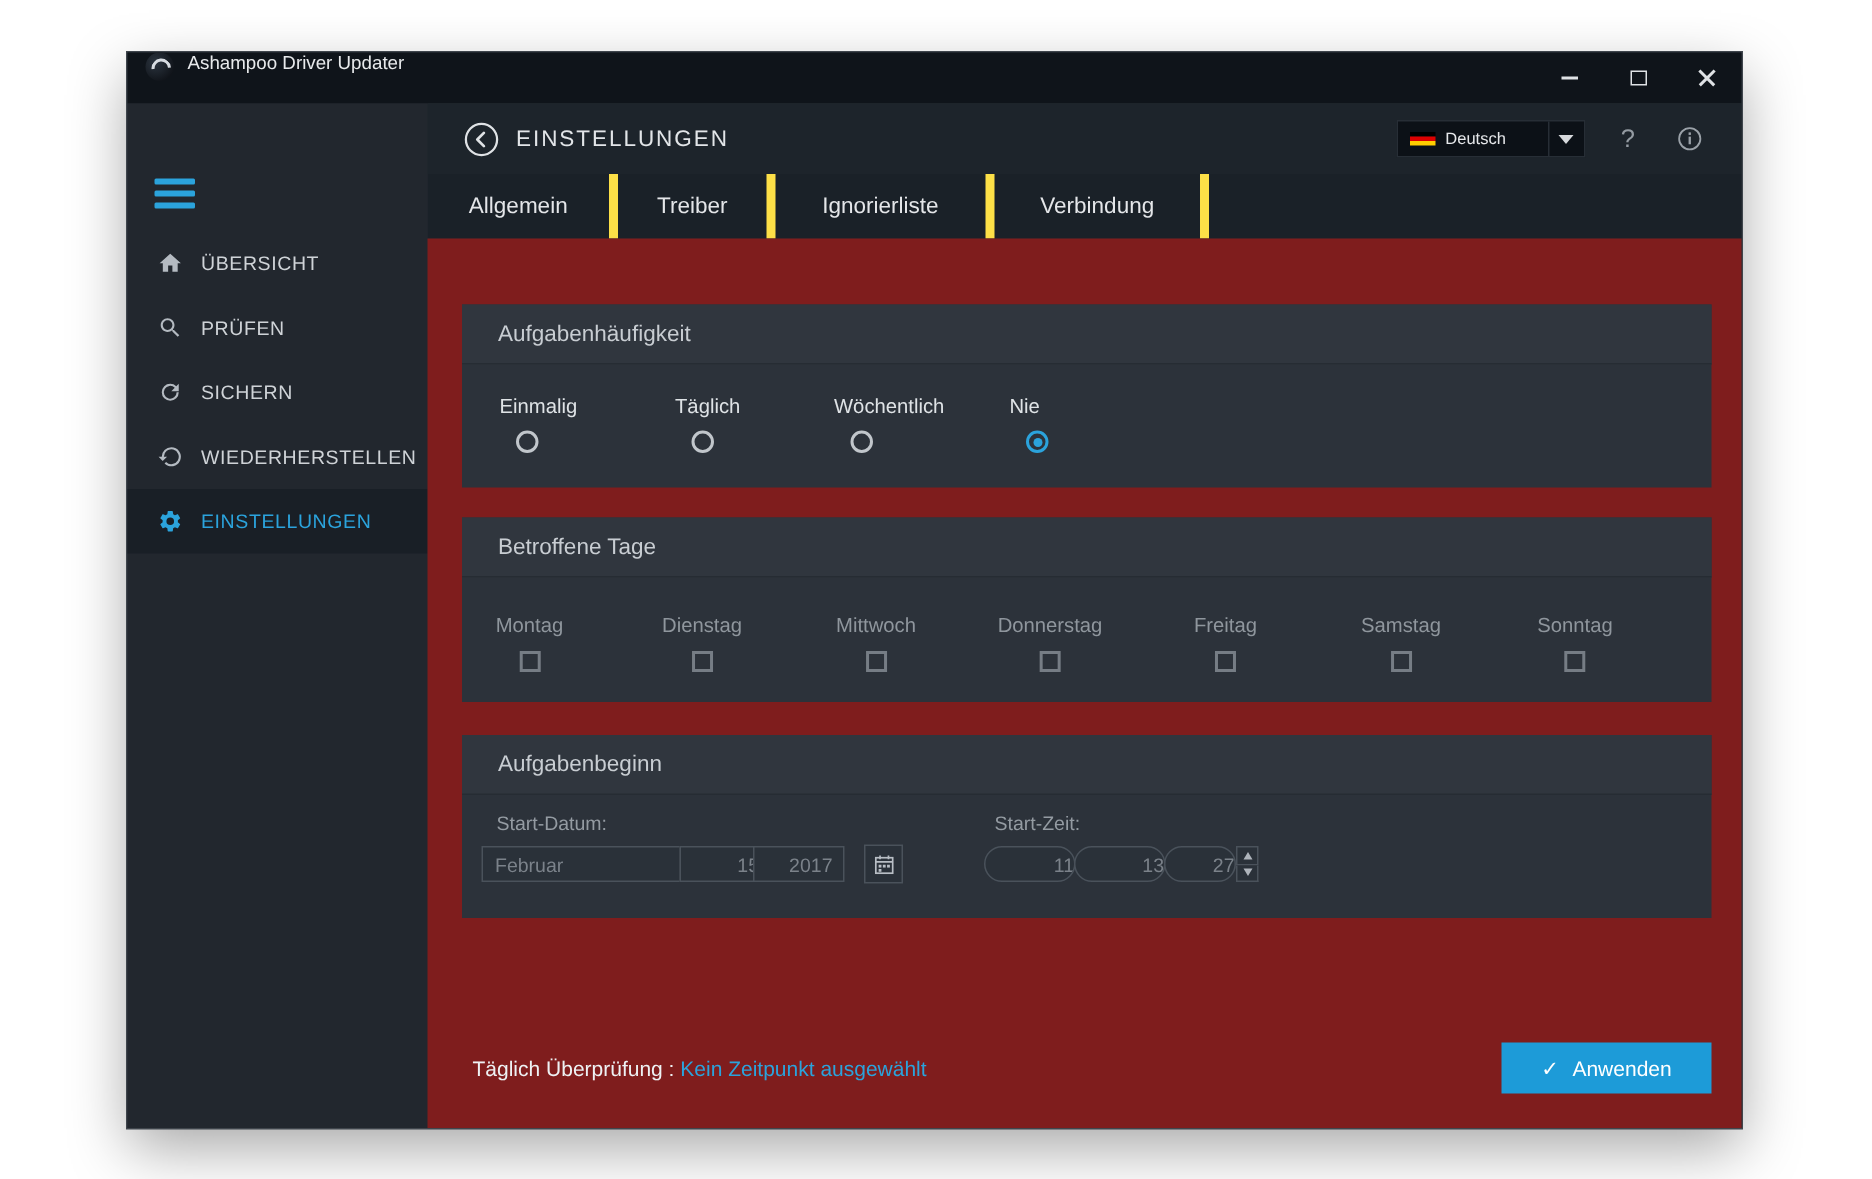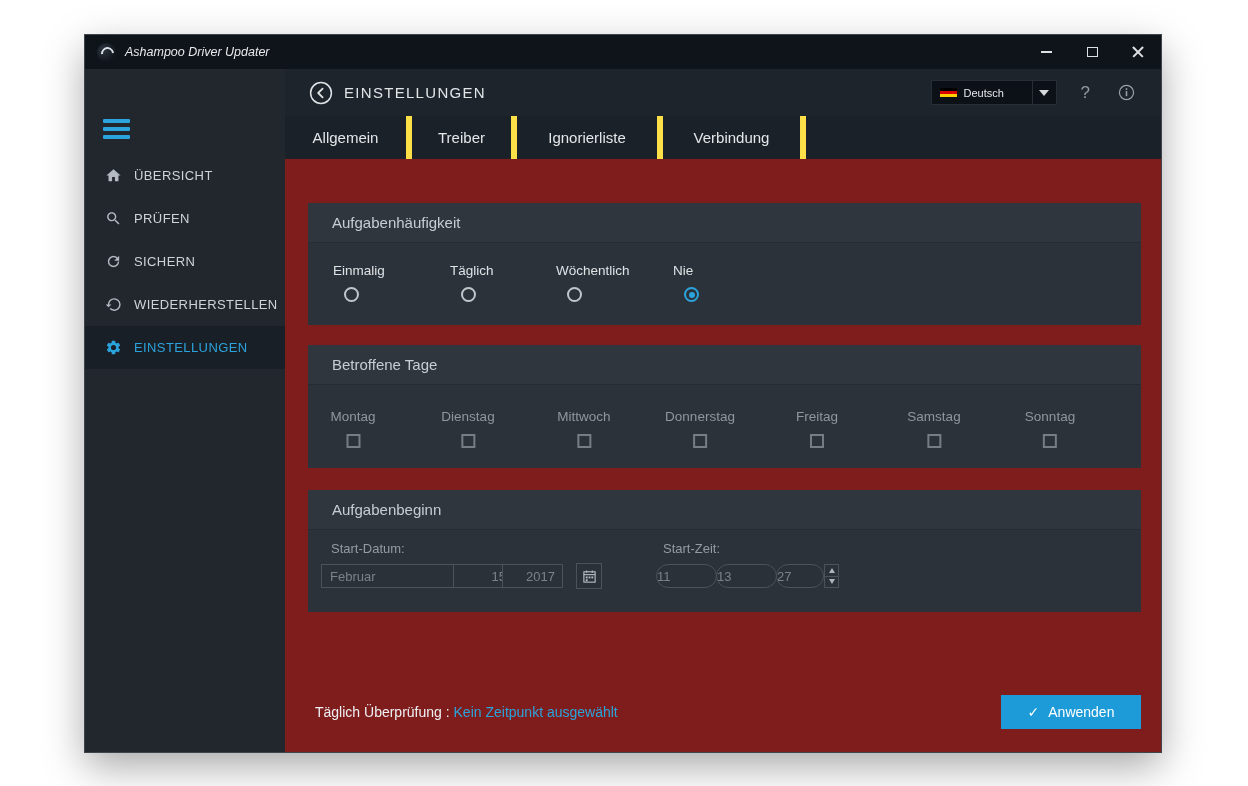--- a/index.html
+++ b/index.html
@@ -11,22 +11,22 @@
     overflow:hidden;
   }
   .window {
     position:absolute; left:85px; top:35px; width:1076px; height:717px;
     background:#242a31;
     box-shadow:0 0 0 1px #3f454c, 0 14px 38px rgba(0,0,0,.35);
   }
 
   
   .titlebar {
-    height:34px; background:#0f141a; display:flex; align-items:center;
-    color:#e8eaec; font-size:12.5px;font-style:italic;
+    height:34px; background:#0f141a; display:flex; align-items:flex-start;
+    color:#e8eaec; font-size:12.5px;
   }
   .app-icon {
     width:19px; height:19px; border-radius:50%; margin:0 9px 0 12px;
     background:radial-gradient(circle at 35% 35%, #2c3540, #07090d);
     position:relative; overflow:hidden; flex:0 0 auto;
   }
   .app-icon::after {
     content:""; position:absolute; left:4px; top:4px; width:9px; height:9px;
     border-radius:50%; border:2px solid rgba(235,240,245,.9);
     border-bottom-color:transparent; border-right-color:transparent;
@@ -116,21 +116,21 @@
 
   
   .field-label { position:absolute; top:11px; color:#949ba2; font-size:13px; }
   .tfield {
     position:absolute; top:34px; height:24px; background:#2a3139;
     border:1px solid #4a525b; color:#7b828a; font-size:13px;
     font-family:"Liberation Sans", sans-serif; outline:none;
   }
   .tfield.left { padding-left:8px; text-align:left; }
   .tfield.right { padding-right:7px; text-align:right; }
-  .tfield.center { text-align:left;border-radius:12px; }
+  .tfield.center { text-align:right;border-radius:12px; }
   .cal-btn {
     position:absolute; top:33px; width:26px; height:26px; background:#2a3139;
     border:1px solid #4a525b; display:flex; align-items:center; justify-content:center; cursor:pointer;
   }
   .spinner { position:absolute; top:34px; width:15px; height:24px; display:flex; flex-direction:column; }
   .spin-btn {
     flex:1; background:#2a3139; border:1px solid #4a525b; display:flex;
     align-items:center; justify-content:center; cursor:pointer;
   }
   .spin-btn + .spin-btn { border-top:none; }

